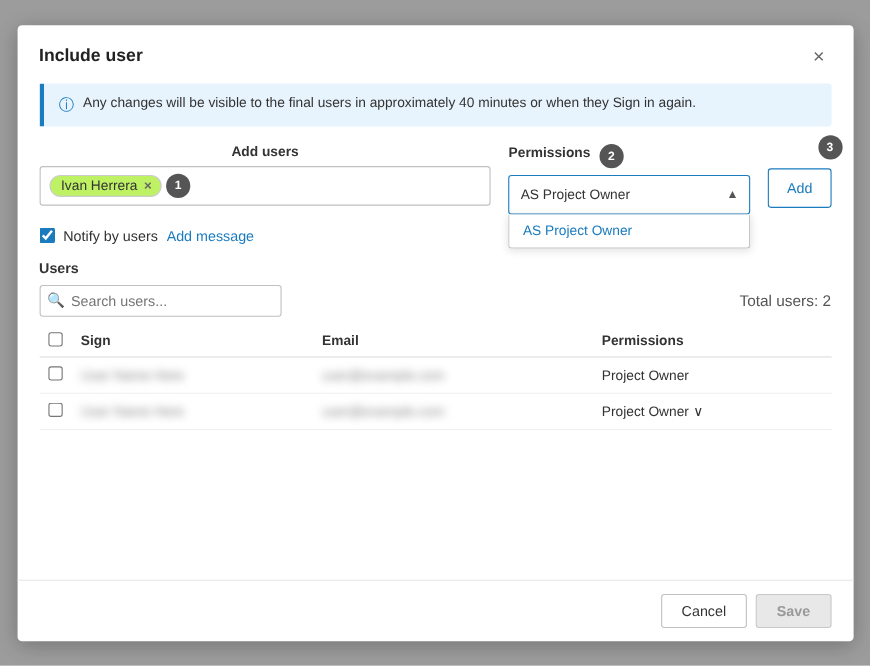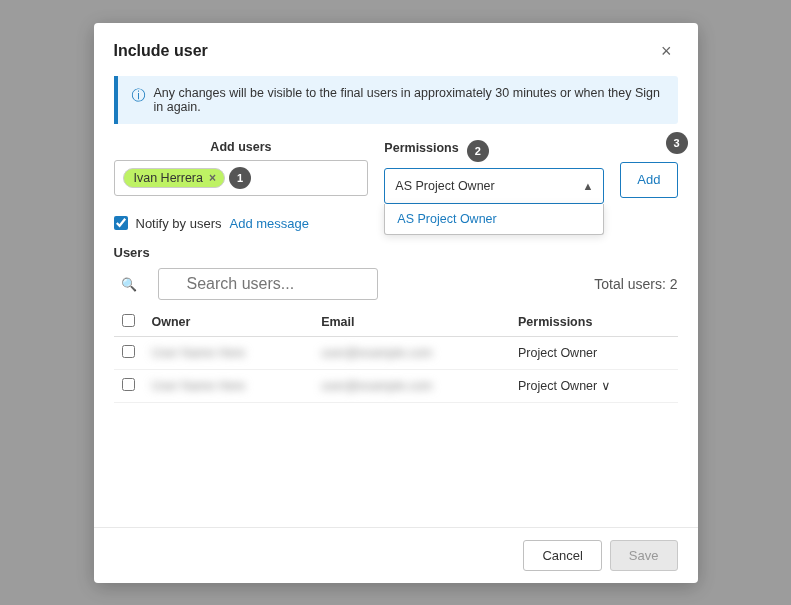--- a/index.html
+++ b/index.html
@@ -17,21 +17,21 @@
       background: rgba(0,0,0,0.3);
       position: fixed;
       inset: 0;
       display: flex;
       align-items: center;
       justify-content: center;
     }
     .modal {
       background: #fff;
       border-radius: 4px;
-      width: 604px;
+      width: 760px;
       min-height: 560px;
       box-shadow: 0 4px 20px rgba(0,0,0,0.25);
       display: flex;
       flex-direction: column;
       position: relative;
     }
     .modal-header {
       display: flex;
       align-items: center;
       justify-content: space-between;
@@ -234,24 +234,23 @@
       top: 50%;
       transform: translateY(-50%);
       color: #888;
       font-size: 13px;
     }
     .search-input {
       width: 100%;
       border: 1px solid #c0c0c0;
       border-radius: 3px;
       padding: 6px 8px 6px 28px;
-      font-size: 16px;
+      font-size: 13px;
       color: #8b5cf6;
       outline: none;
-      margin-left: 44px;
     }
     .users-table {
       width: 100%;
       border-collapse: collapse;
     }
     .users-table thead tr {
       border-bottom: 1px solid #ddd;
     }
     .users-table th {
       text-align: left;
@@ -298,20 +297,21 @@
       color: #333;
     }
     .save-btn {
       padding: 7px 18px;
       background: #e8e8e8;
       border: 1px solid #c8c8c8;
       border-radius: 3px;
       cursor: pointer;
       font-size: 13px;
       color: #999;
+      font-weight: bold;
     }
     .badge-circle {
       display: inline-flex;
       align-items: center;
       justify-content: center;
       width: 22px;
       height: 22px;
       border-radius: 50%;
       background: #555;
       color: #fff;
@@ -328,21 +328,21 @@
 
     <div class="modal-header">
       <span class="modal-title">Include user</span>
       <button class="close-btn">×</button>
     </div>
 
     <div class="modal-body">
 
       <div class="info-banner">
         <span class="info-icon">ⓘ</span>
-        <span>Any changes will be visible to the final users in approximately 30 minutes or when they Sign in again.</span>
+        <span>Any changes will be visible to the final users in approximately 40 minutes or when they Sign in again.</span>
       </div>
 
       <div class="form-row">
 
         <div class="add-users-section">
           <div class="section-label">Add users</div>
           <div class="user-input-box">
             <span class="user-tag">
               <span>Ivan Herrera</span>
               <span class="user-tag-remove">×</span>
@@ -401,21 +401,21 @@
           </div>
           <span class="total-users">Total users: 2</span>
         </div>
 
         <table class="users-table">
           <thead>
             <tr>
               <th class="checkbox-col">
                 <input type="checkbox" style="">
               </th>
-              <th>Owner</th>
+              <th>Sign</th>
               <th>Email</th>
               <th>Permissions</th>
             </tr>
           </thead>
           <tbody>
             <tr>
               <td>
                 <input type="checkbox" style="">
               </td>
               <td>

